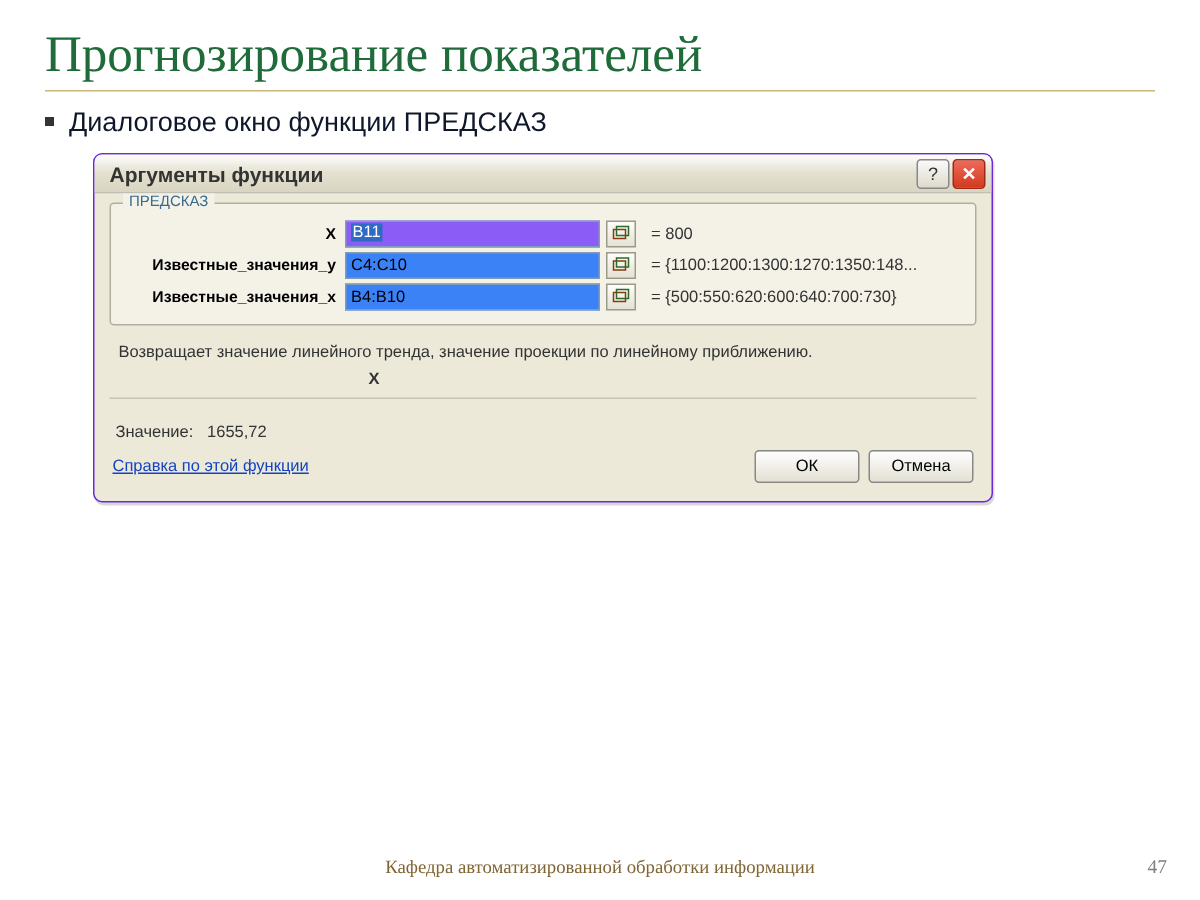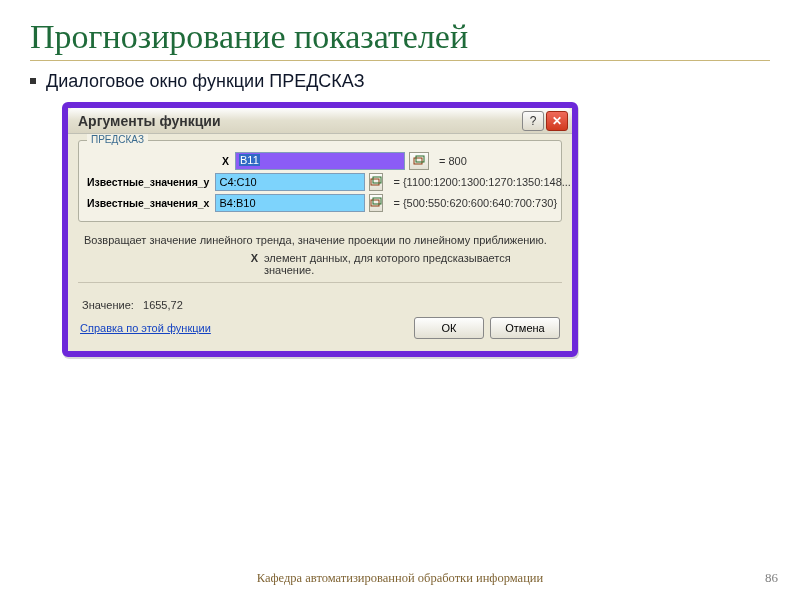--- a/index.html
+++ b/index.html
@@ -34,24 +34,24 @@
     content: "";
     position: absolute;
     left: 30px;
     top: 9px;
     width: 6px;
     height: 6px;
     background: #333;
   }
   .dialog {
     margin: 0 0 0 62px;
-    width: 516px;
+    width: 600px;
     font-family: Tahoma, Arial, sans-serif;
     font-size: 11px;
-    border: 6px solid #6d28d9;
+    border: 1px solid #6d28d9;
     border-radius: 6px;
     background: #ece9d8;
     box-shadow: 1px 2px 0 rgba(0,0,0,.15);
   }
   .titlebar {
     height: 26px;
     display: flex;
     align-items: center;
     padding: 0 4px 0 10px;
     border-radius: 5px 5px 0 0;
@@ -115,21 +115,21 @@
     text-align: right;
     padding-right: 6px;
     font-weight: bold;
     color: #000;
     font-size: 10.5px;
   }
   .arg-input {
     width: 170px;
     height: 18px;
     border: 1px solid #7f9db9;
-    background: #7dd3fc;
+    background: #3b82f6;
     padding: 1px 3px;
     font-family: Tahoma, Arial, sans-serif;
     font-size: 11px;
   }
   .arg-input.sel {
     background: #8b5cf6;
   }
   .arg-input .hl {
     background: #316ac5;
     color: #fff;
@@ -262,34 +262,33 @@
             </svg>
         </span>
         <span class="arg-result">= {500:550:620:600:640:700:730}</span>
       </div>
     </div>
 
     <div class="desc-block">
       <div style="margin-top:4px;">Возвращает значение линейного тренда, значение проекции по линейному приближению.</div>
       <div class="desc-row">
         <div class="k">X</div>
-        <div class="v">элемент данных, для которого предсказывается значение.</div>
       </div>
     </div>
 
     <div class="dlg-footer">
       <div class="result-row">
         <span>Значение:</span>
         &nbsp;&nbsp;<span>1655,72</span>
       </div>
       <div class="spacer"></div>
     </div>
     <div style="display:flex;align-items:center;padding:0 2px 2px 2px;">
       <span class="help-link">Справка по этой функции</span>
       <div class="spacer"></div>
       <button class="btn">ОК</button>
       <button class="btn">Отмена</button>
     </div>
   </div>
 </div>
 
 <div class="slide-footer">Кафедра автоматизированной обработки информации</div>
-<div class="slide-num">86</div>
+<div class="slide-num">47</div>
 
 </body></html>

